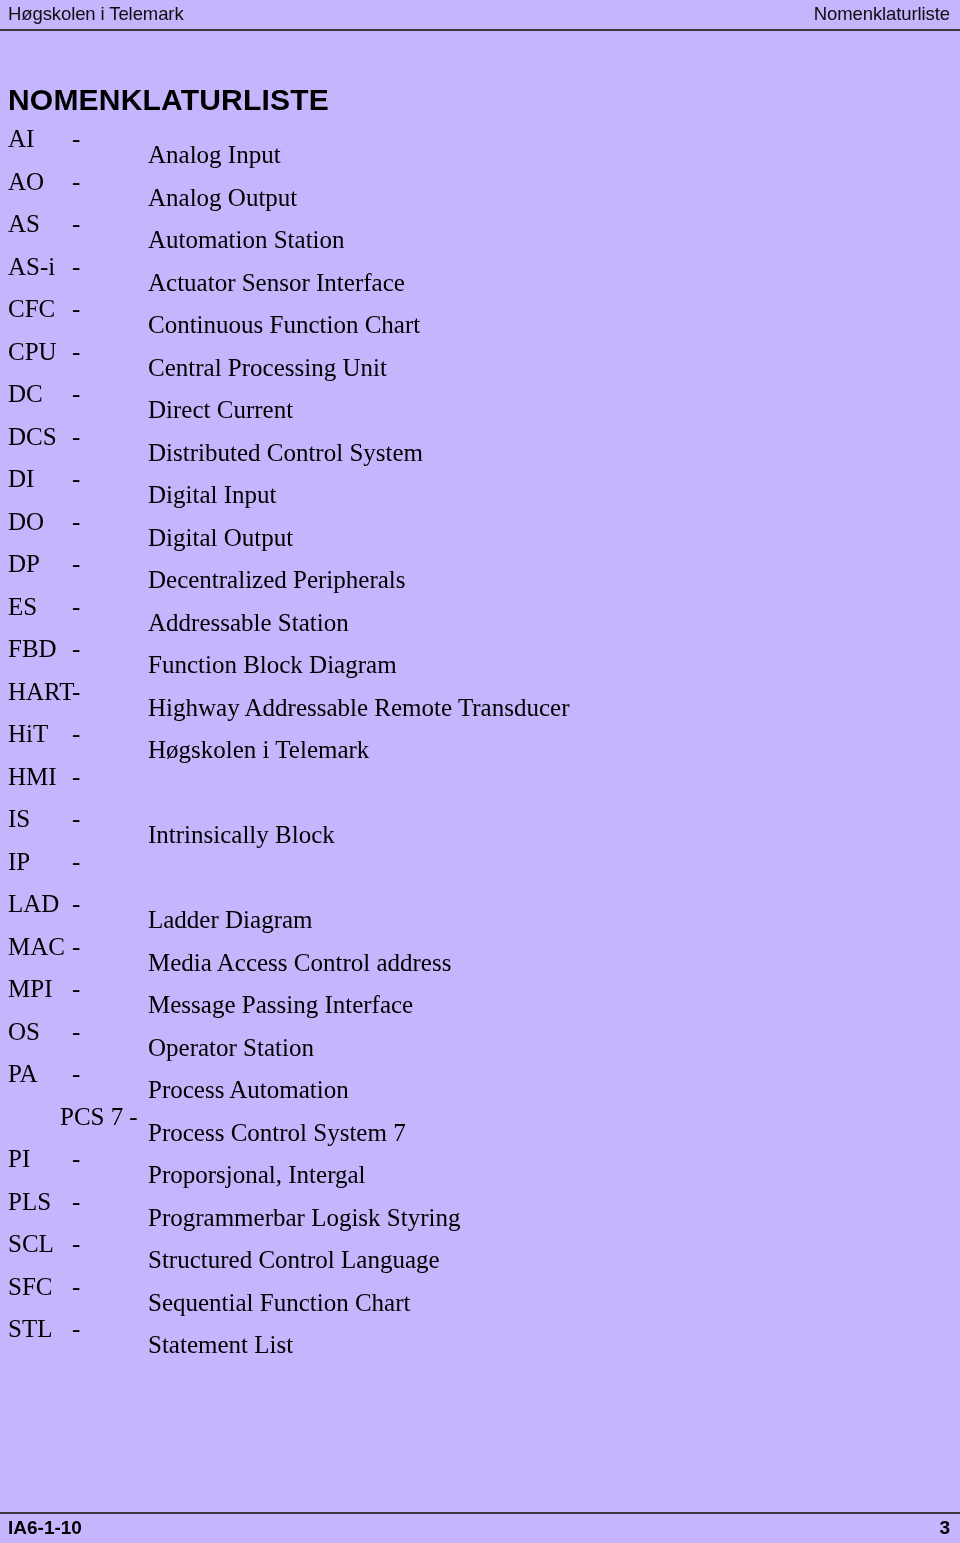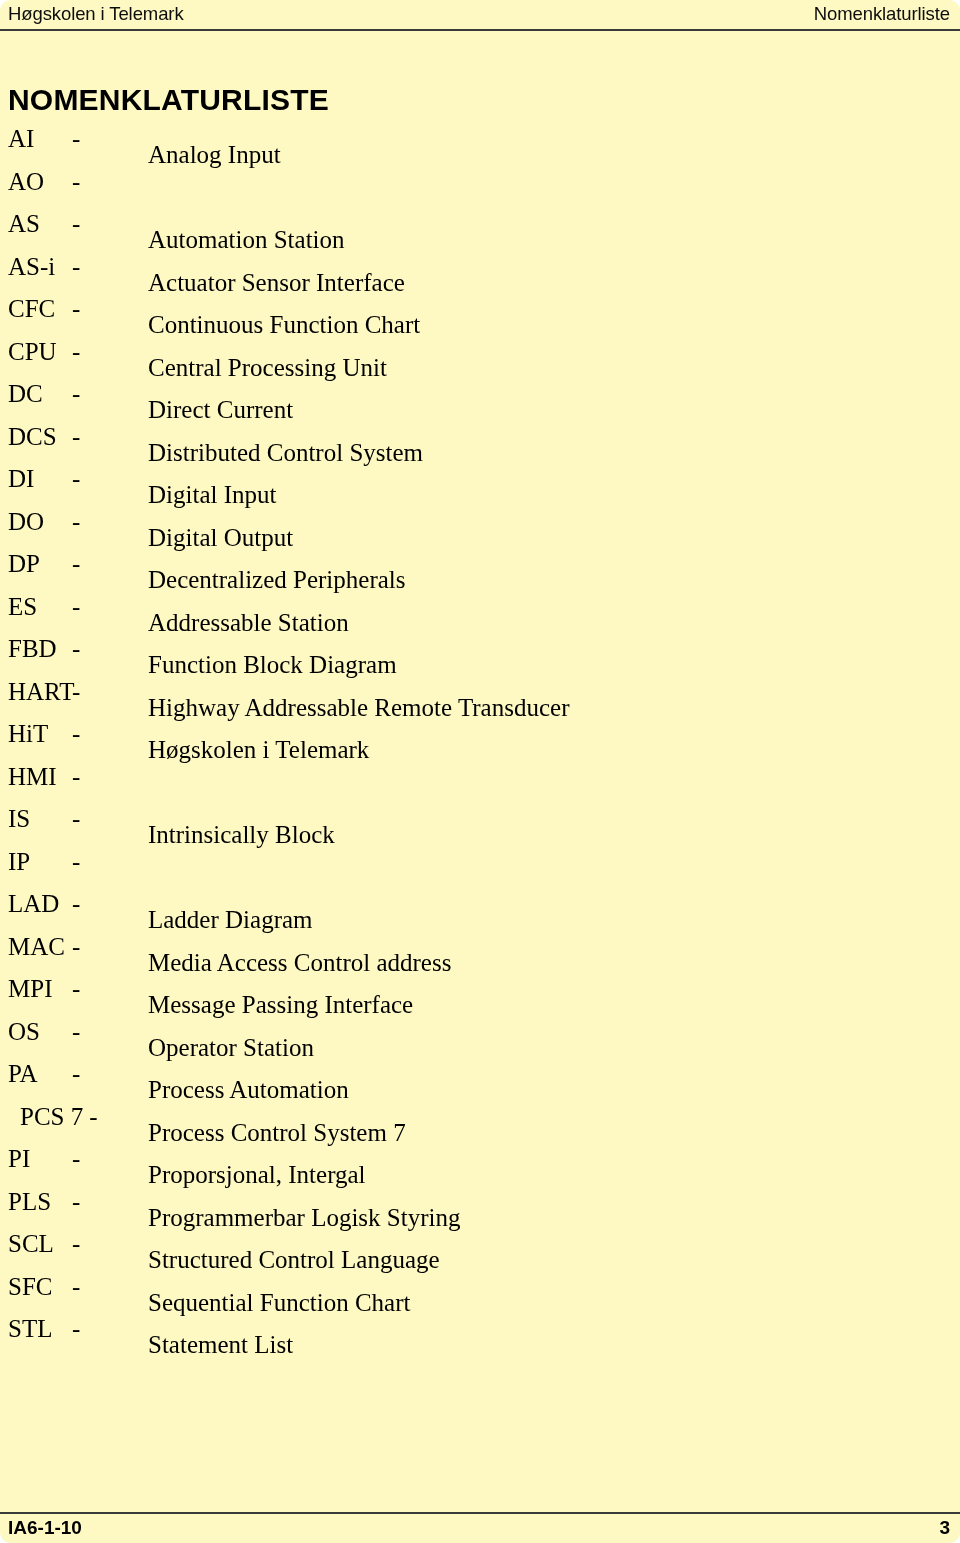--- a/index.html
+++ b/index.html
@@ -5,25 +5,24 @@
 <style>
   html, body {
     margin: 0;
     padding: 0;
     background: #ffffff;
   }
   .page {
     position: relative;
     width: 960px;
     height: 1543px;
-    background: #fef9c3;
+    background: #c4b5fd;
     overflow: hidden;
     font-family: "Liberation Serif", "DejaVu Serif", serif;
     color: #000000;
-    border-radius: 11px;
   }
 
   
   .page-header {
     position: absolute;
     left: 8px;
     right: 10px;
     top: 2px;
     height: 30px;
     display: flex;
@@ -67,20 +66,21 @@
     left: 0;
     top: 118px;
     width: 960px;
   }
   .nomen-row {
     position: relative;
     height: 42.5px;
     line-height: 42.5px;
     font-size: 25px;
     white-space: nowrap;
+    padding-left: 40px;
   }
   .nomen-row .abbr {
     position: absolute;
     left: 8px;
     top: 0;
   }
   .nomen-row .dash {
     position: absolute;
     left: 72px;
     top: 0;
@@ -143,20 +143,21 @@
 
   <div class="nomen-list">
       <div class="nomen-row">
         <span class="abbr">AI</span>
         <span class="dash">-</span>
         <span class="definition">Analog Input</span>
       </div>
       <div class="nomen-row">
         <span class="abbr">AO</span>
         <span class="dash">-</span>
+        <span class="definition">Analog Output</span>
       </div>
       <div class="nomen-row">
         <span class="abbr">AS</span>
         <span class="dash">-</span>
         <span class="definition">Automation Station</span>
       </div>
       <div class="nomen-row">
         <span class="abbr">AS-i</span>
         <span class="dash">-</span>
         <span class="definition">Actuator Sensor Interface</span>

